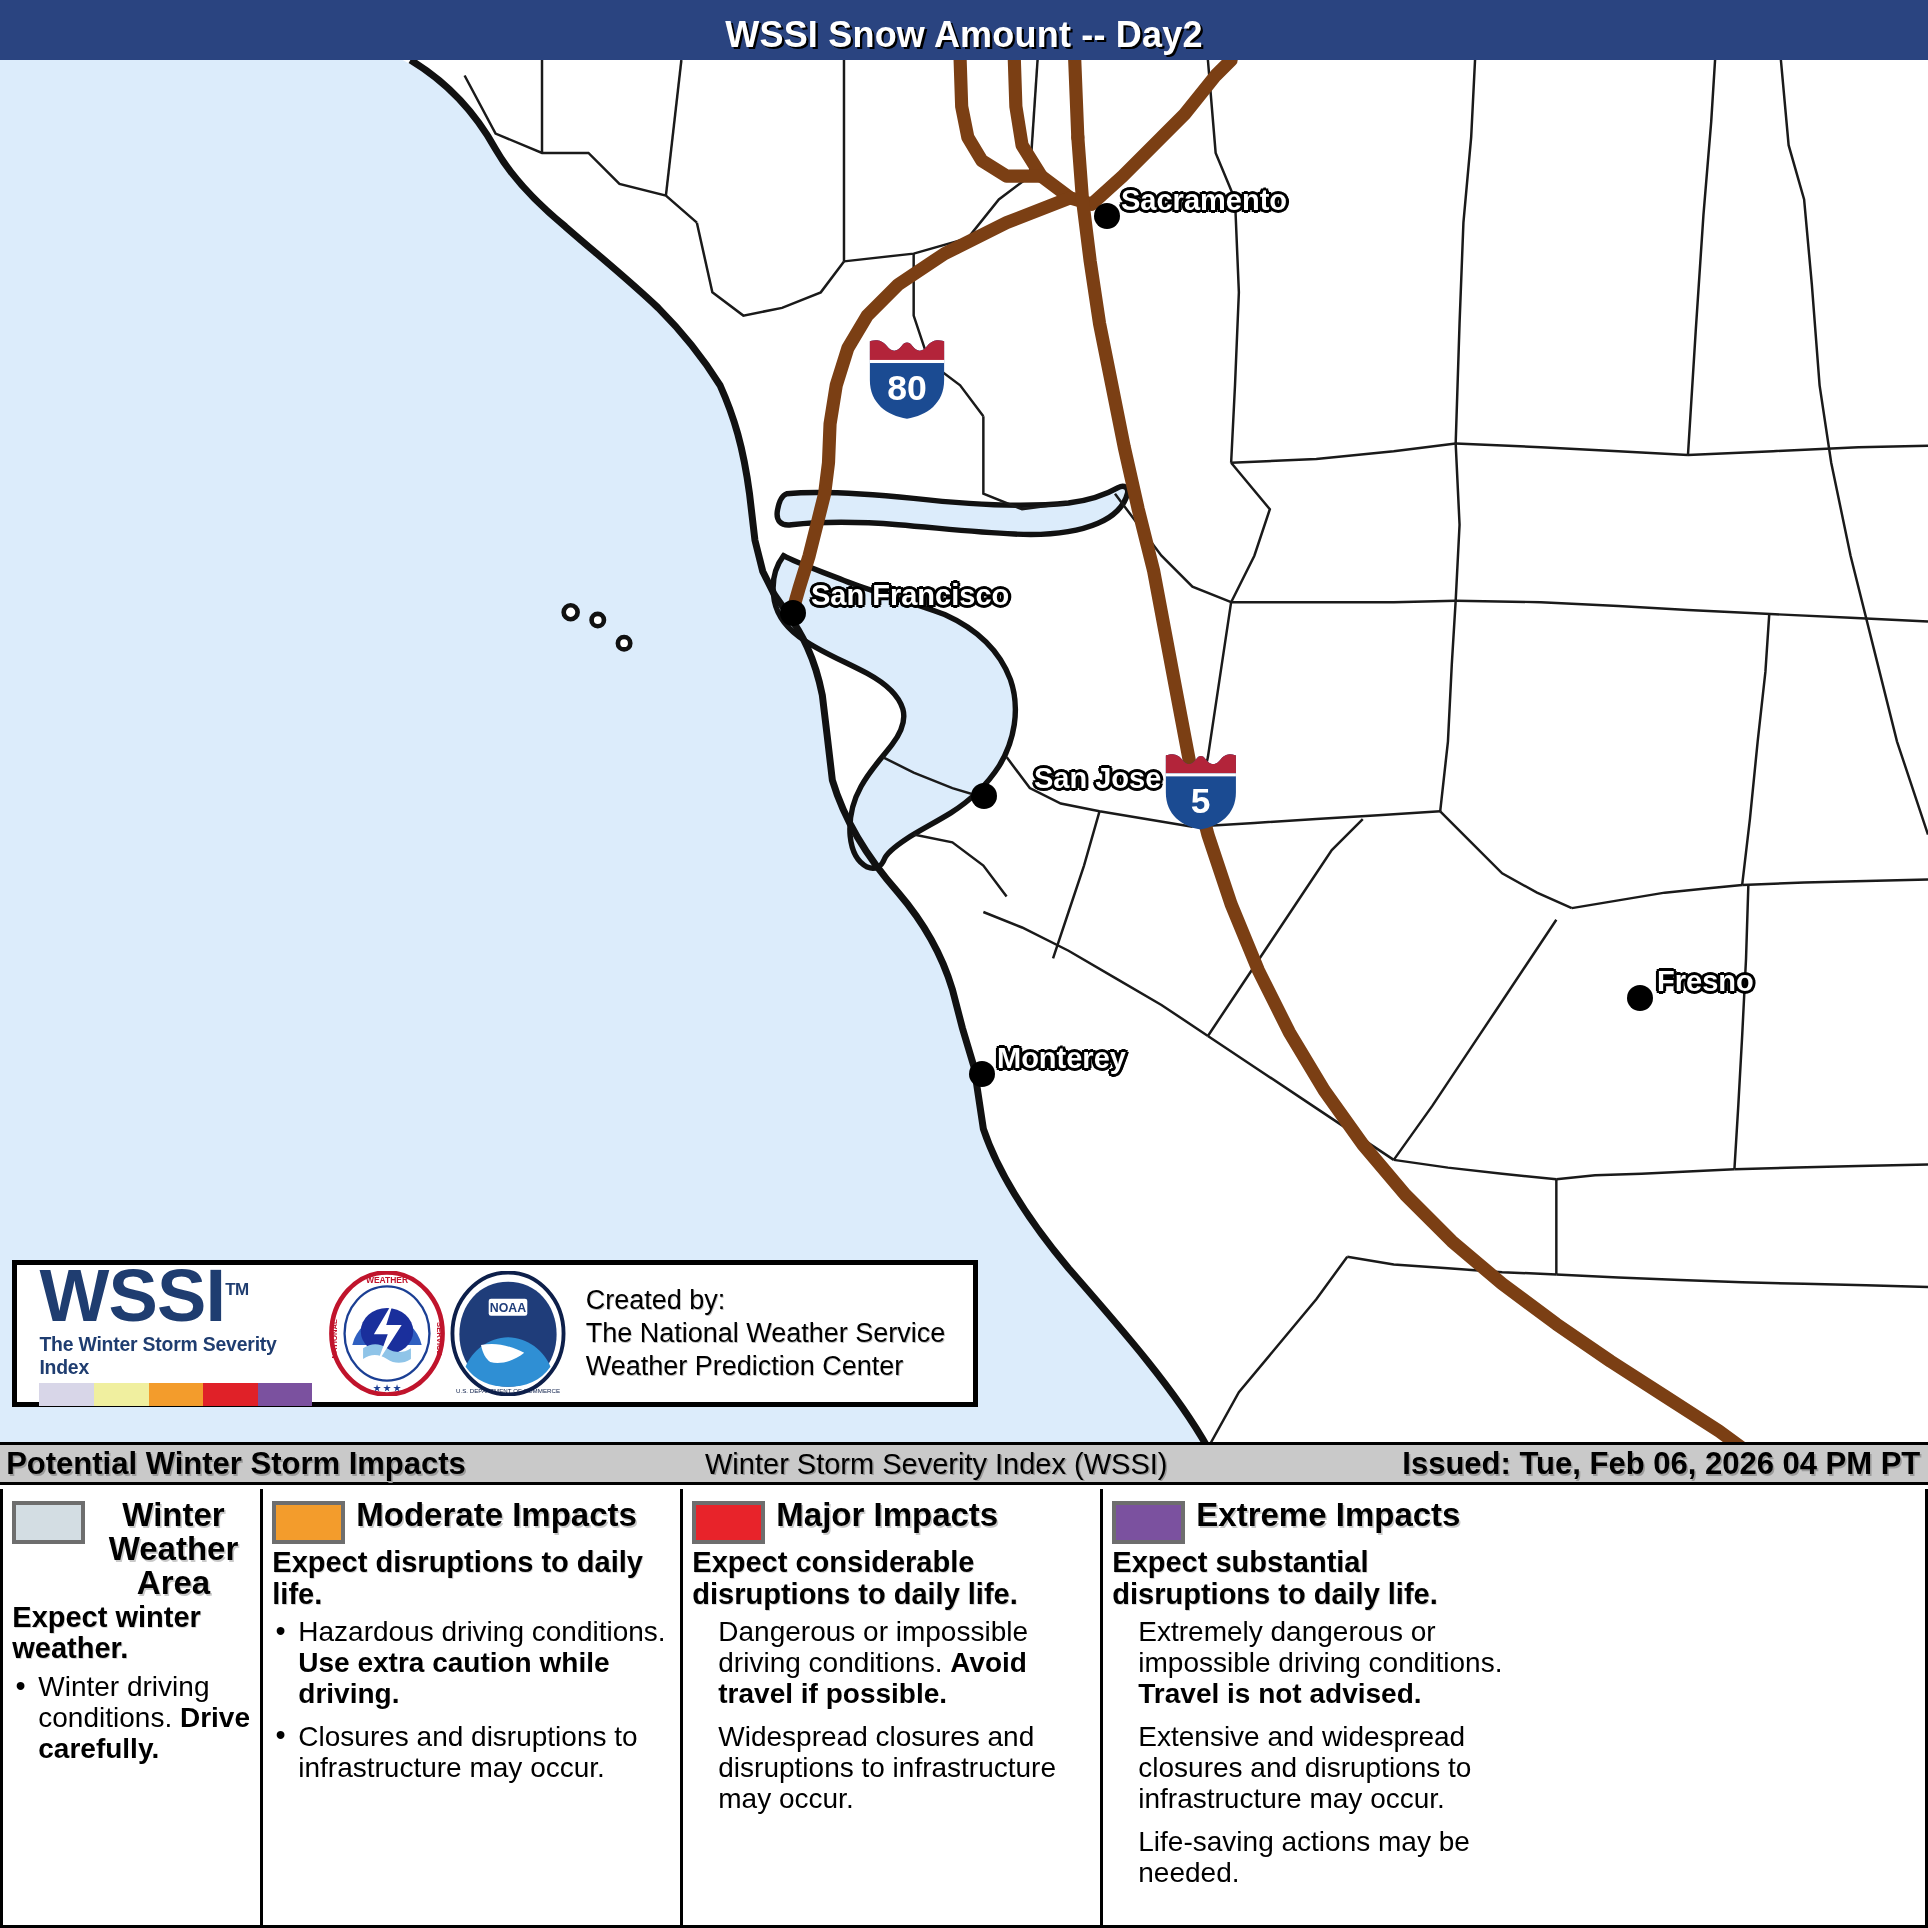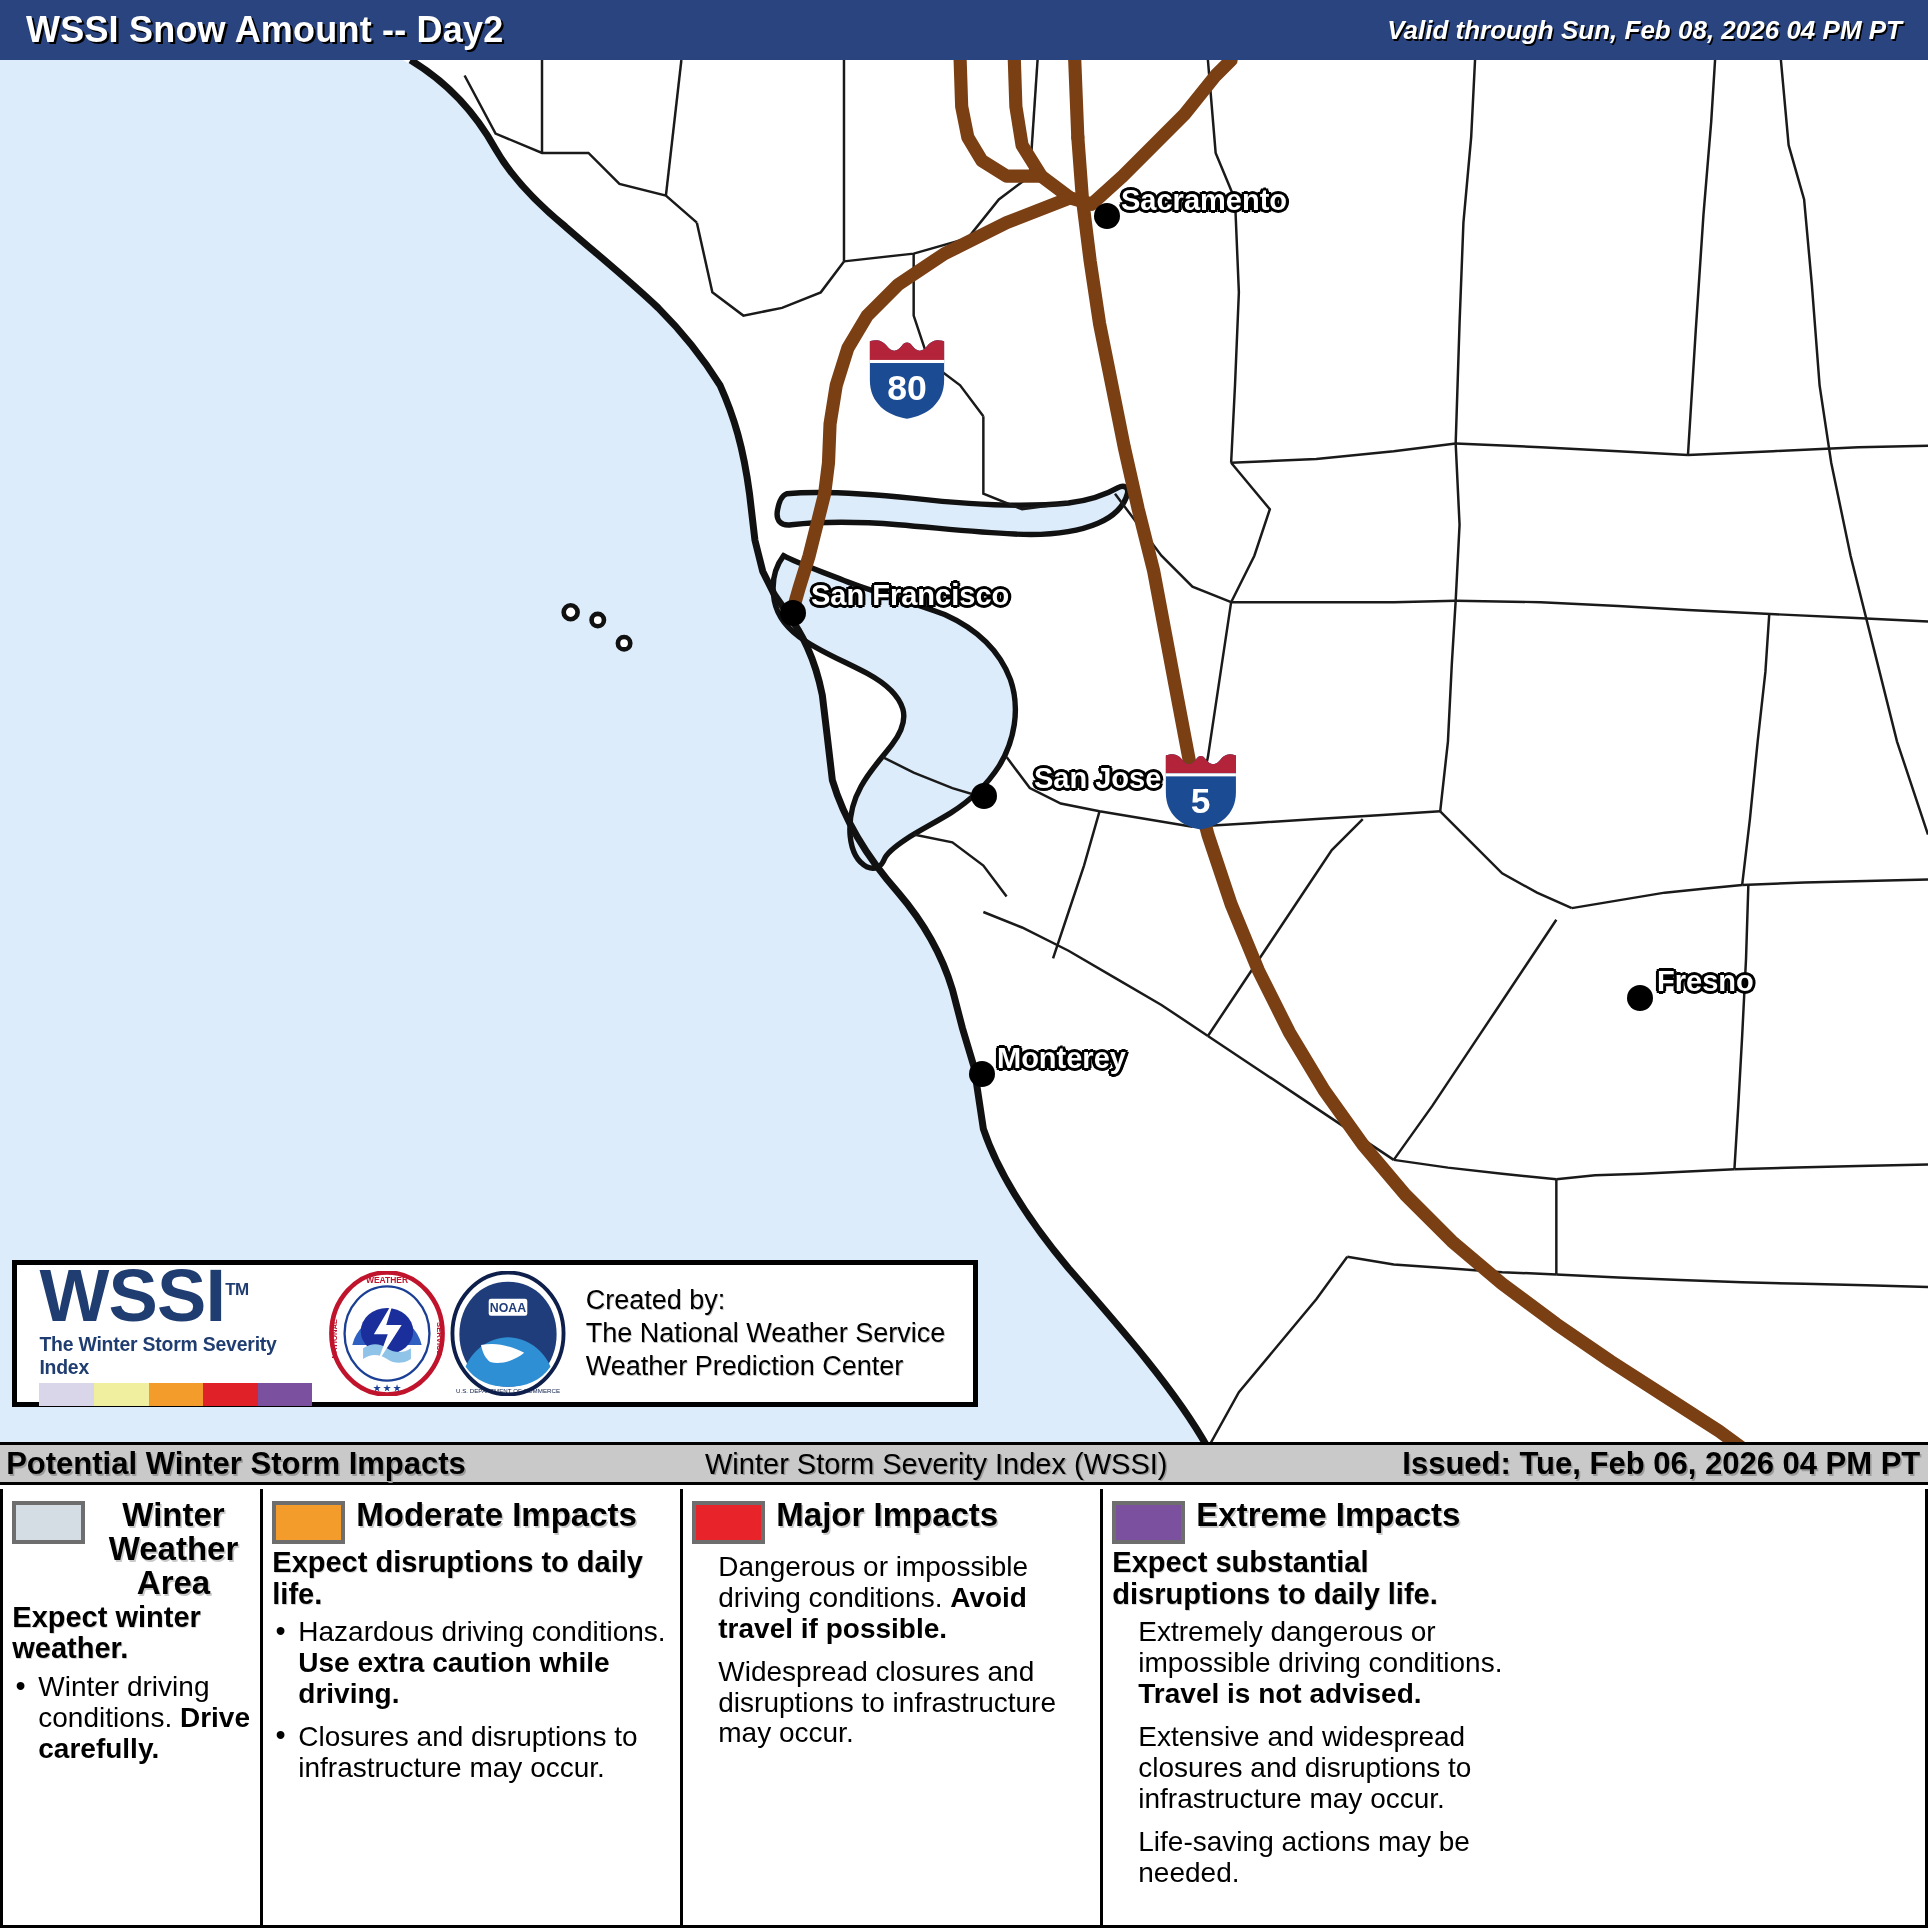--- a/index.html
+++ b/index.html
@@ -9,21 +9,21 @@
     background:#ffffff;
     overflow:hidden;
   }
   #page{position:relative;width:1928px;height:1928px;}
 
   
   #header{
     position:absolute;left:0;top:0;width:1928px;height:60px;
     background:#2a4480;
     display:flex;align-items:center;justify-content:space-between;
-    box-sizing:border-box;padding:14px 26px;
+    box-sizing:border-box;padding:14px 26px;flex-direction:column;
   }
   #header .htitle{
     color:#ffffff;font-size:36px;font-weight:bold;letter-spacing:0.2px;
     text-shadow:2.3px 2.3px 0 #000;
     white-space:nowrap;
   }
   #header .hvalid{
     color:#ffffff;font-size:26px;font-weight:bold;
     text-shadow:1.5px 1.5px 0 #000;
     white-space:nowrap;
@@ -389,20 +389,21 @@
         <div class="lbullets">
           <div class="lbullet dot">Hazardous driving conditions. <b>Use extra caution while driving.</b></div>
           <div class="lbullet dot">Closures and disruptions to infrastructure may occur.</div>
         </div>
       </div>
       <div class="lcol c3">
         <div class="lhead">
           <div class="swatch" style="background: rgb(232, 35, 42);"></div>
           <div class="lhead-title">Major Impacts</div>
         </div>
+        <div class="lbold">Expect considerable disruptions to daily life.</div>
         <div class="lbullets">
           <div class="lbullet">Dangerous or impossible driving conditions. <b>Avoid travel if possible.</b></div>
           <div class="lbullet">Widespread closures and disruptions to infrastructure may occur.</div>
         </div>
       </div>
       <div class="lcol c4">
         <div class="lhead">
           <div class="swatch" style="background: rgb(123, 81, 159);"></div>
           <div class="lhead-title">Extreme Impacts</div>
         </div>

